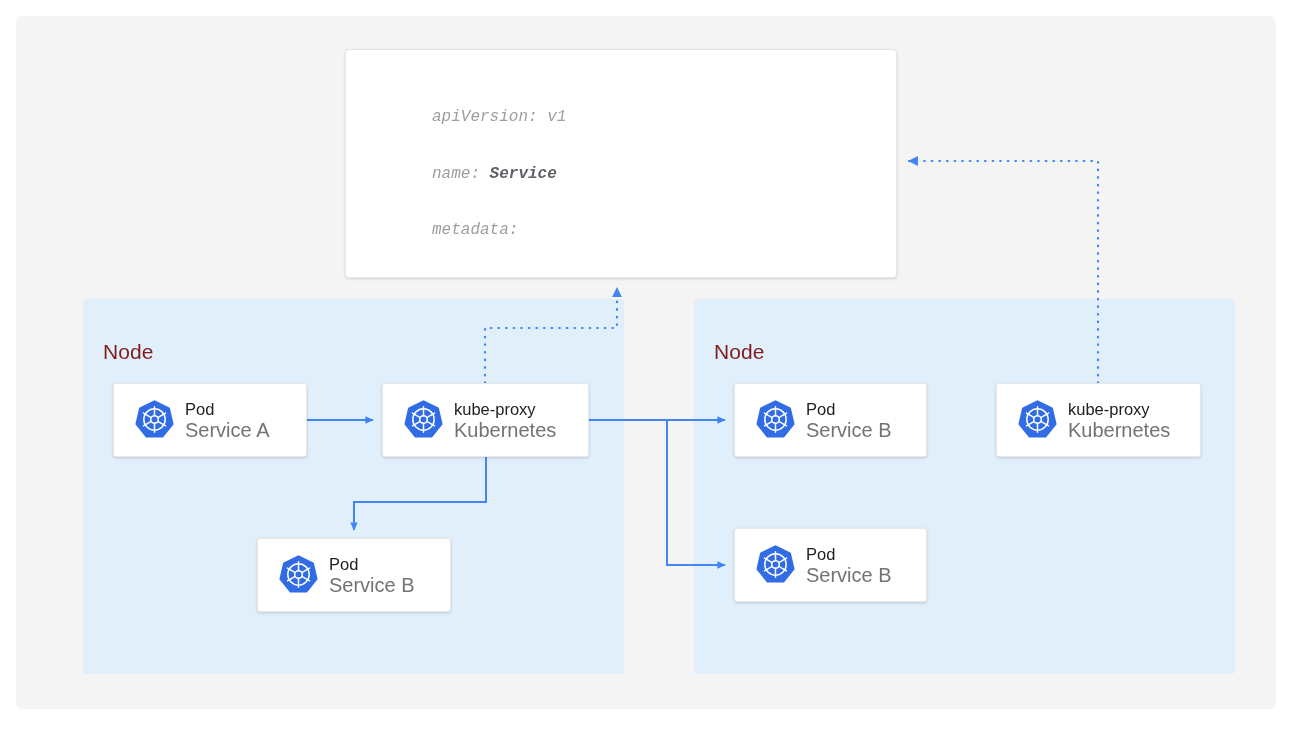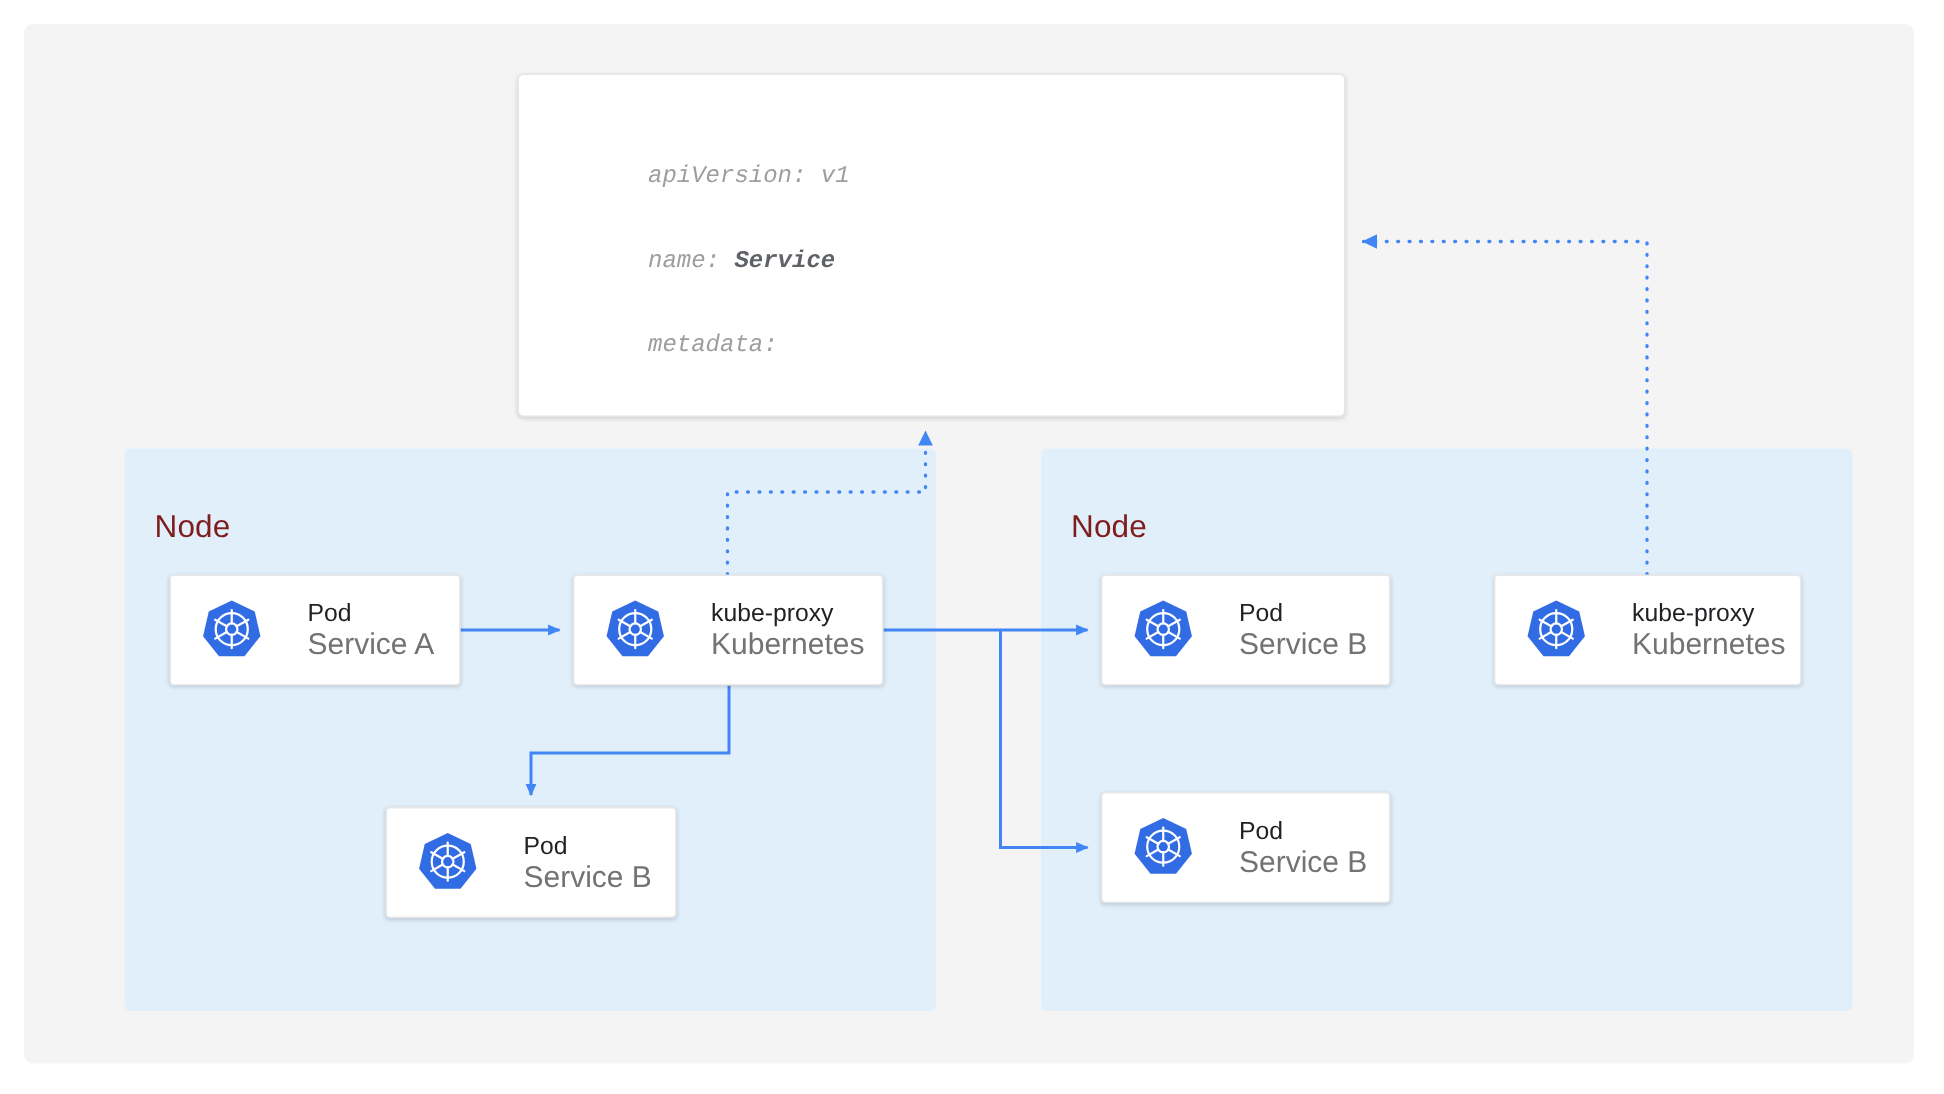--- a/index.html
+++ b/index.html
@@ -91,21 +91,21 @@
     align-items: center;
   }
   .ent .k8s-icon {
     flex: 0 0 auto;
     margin-left: 18px;
     width: 45px;
     height: 45px;
     display: block;
   }
   .ent .ent-text {
-    margin-left: 28px;
+    margin-left: 8px;
     display: flex;
     flex-direction: column;
     justify-content: center;
   }
   .ent .ent-title {
     font-size: 16.5px;
     color: #202124;
     line-height: 21px;
     white-space: nowrap;
   }

